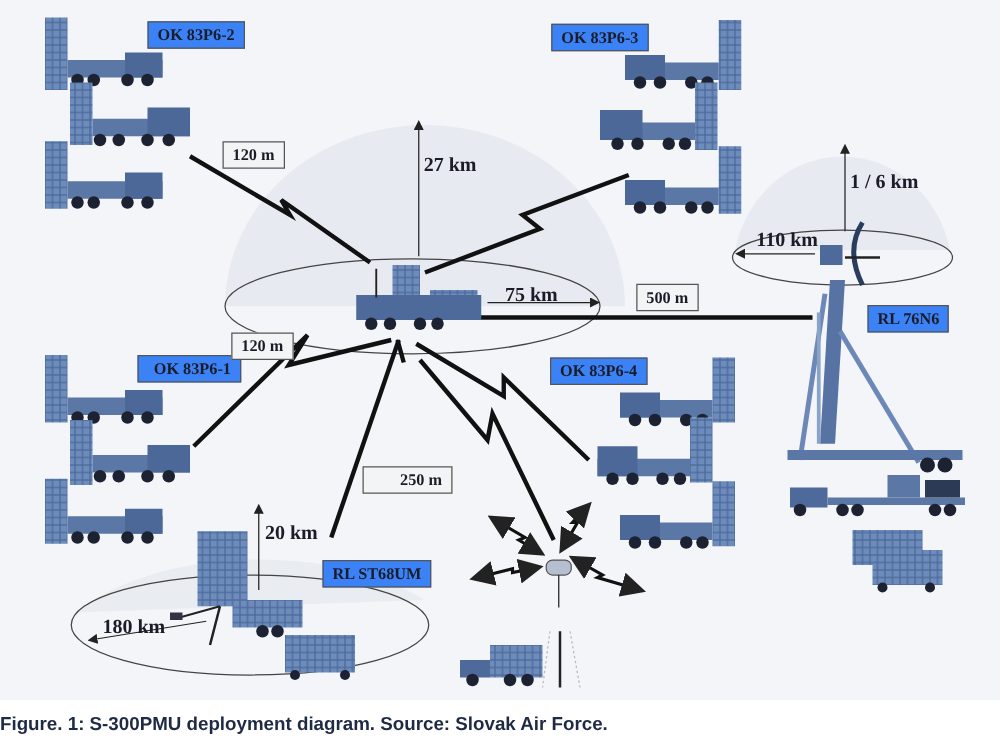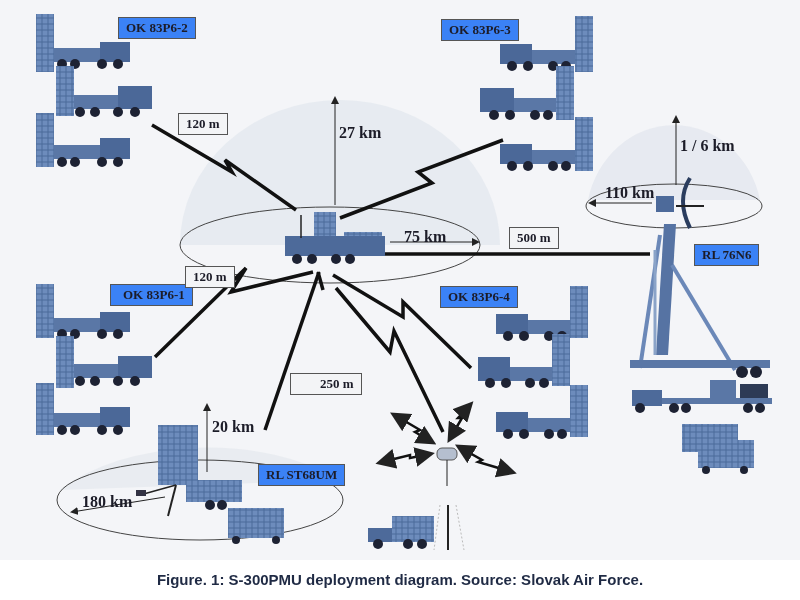--- a/index.html
+++ b/index.html
@@ -12,21 +12,21 @@
     color: #1c1c28; padding: 2px 7px; white-space: nowrap; line-height: 16px;
   }
   .lbl.plain { background: #f3f4f6; }
   .dist {
     position: absolute; font-family: "Liberation Serif", serif; font-weight: bold;
     font-size: 16px; color: #1c1c28; white-space: nowrap;
   }
   .multi { text-align: center; line-height: 15px; padding: 3px 12px; background: #f6f6f8; }
   #caption {
     position: absolute; left: 0; top: 560px; width: 800px; height: 40px;
-    background: #ffffff; text-align: center; line-height: 40px;
+    background: #ffffff; line-height: 40px;
     font-family: "Liberation Sans", sans-serif; font-weight: bold; font-size: 15px; color: #1f2a44;
   }
 </style>
 </head>
 <body>
 
 <div id="stage">
   <svg width="800" height="560" viewBox="0 0 800 560">
     <defs>
       <marker id="ah" markerWidth="8" markerHeight="8" refX="6" refY="4" orient="auto">
@@ -242,21 +242,21 @@
         <circle cx="408" cy="544" r="5" fill="#1d2233"></circle>
         <circle cx="422" cy="544" r="5" fill="#1d2233"></circle>
     </g>
   </svg>
 
   <div class="lbl" style="left:118px;top:17px;">OK 83P6-2</div>
   <div class="lbl" style="left:441px;top:19px;">OK 83P6-3</div>
   <div class="lbl" style="left:110px;top:284px;padding-left:12px;">OK 83P6-1</div>
   <div class="lbl" style="left:440px;top:286px;">OK 83P6-4</div>
   <div class="lbl" style="left:694px;top:244px;">RL 76N6</div>
-  <div class="lbl" style="left:258px;top:464px;">RL ST68UM</div>
+  <div class="lbl" style="left:258px;top:448px;">RL ST68UM</div>
 
   <div class="lbl plain" style="left:178px;top:113px;">120 m</div>
   <div class="lbl plain" style="left:185px;top:266px;">120 m</div>
   <div class="lbl plain" style="left:509px;top:227px;">500 m</div>
   <div class="lbl plain" style="left:290px;top:373px;padding-left:29px;">250 m</div>
 
   <div class="dist" style="left:339px;top:124px;">27 km</div>
   <div class="dist" style="left:404px;top:228px;">75 km</div>
   <div class="dist" style="left:680px;top:137px;">1 / 6 km</div>
   <div class="dist" style="left:605px;top:184px;">110 km</div>

